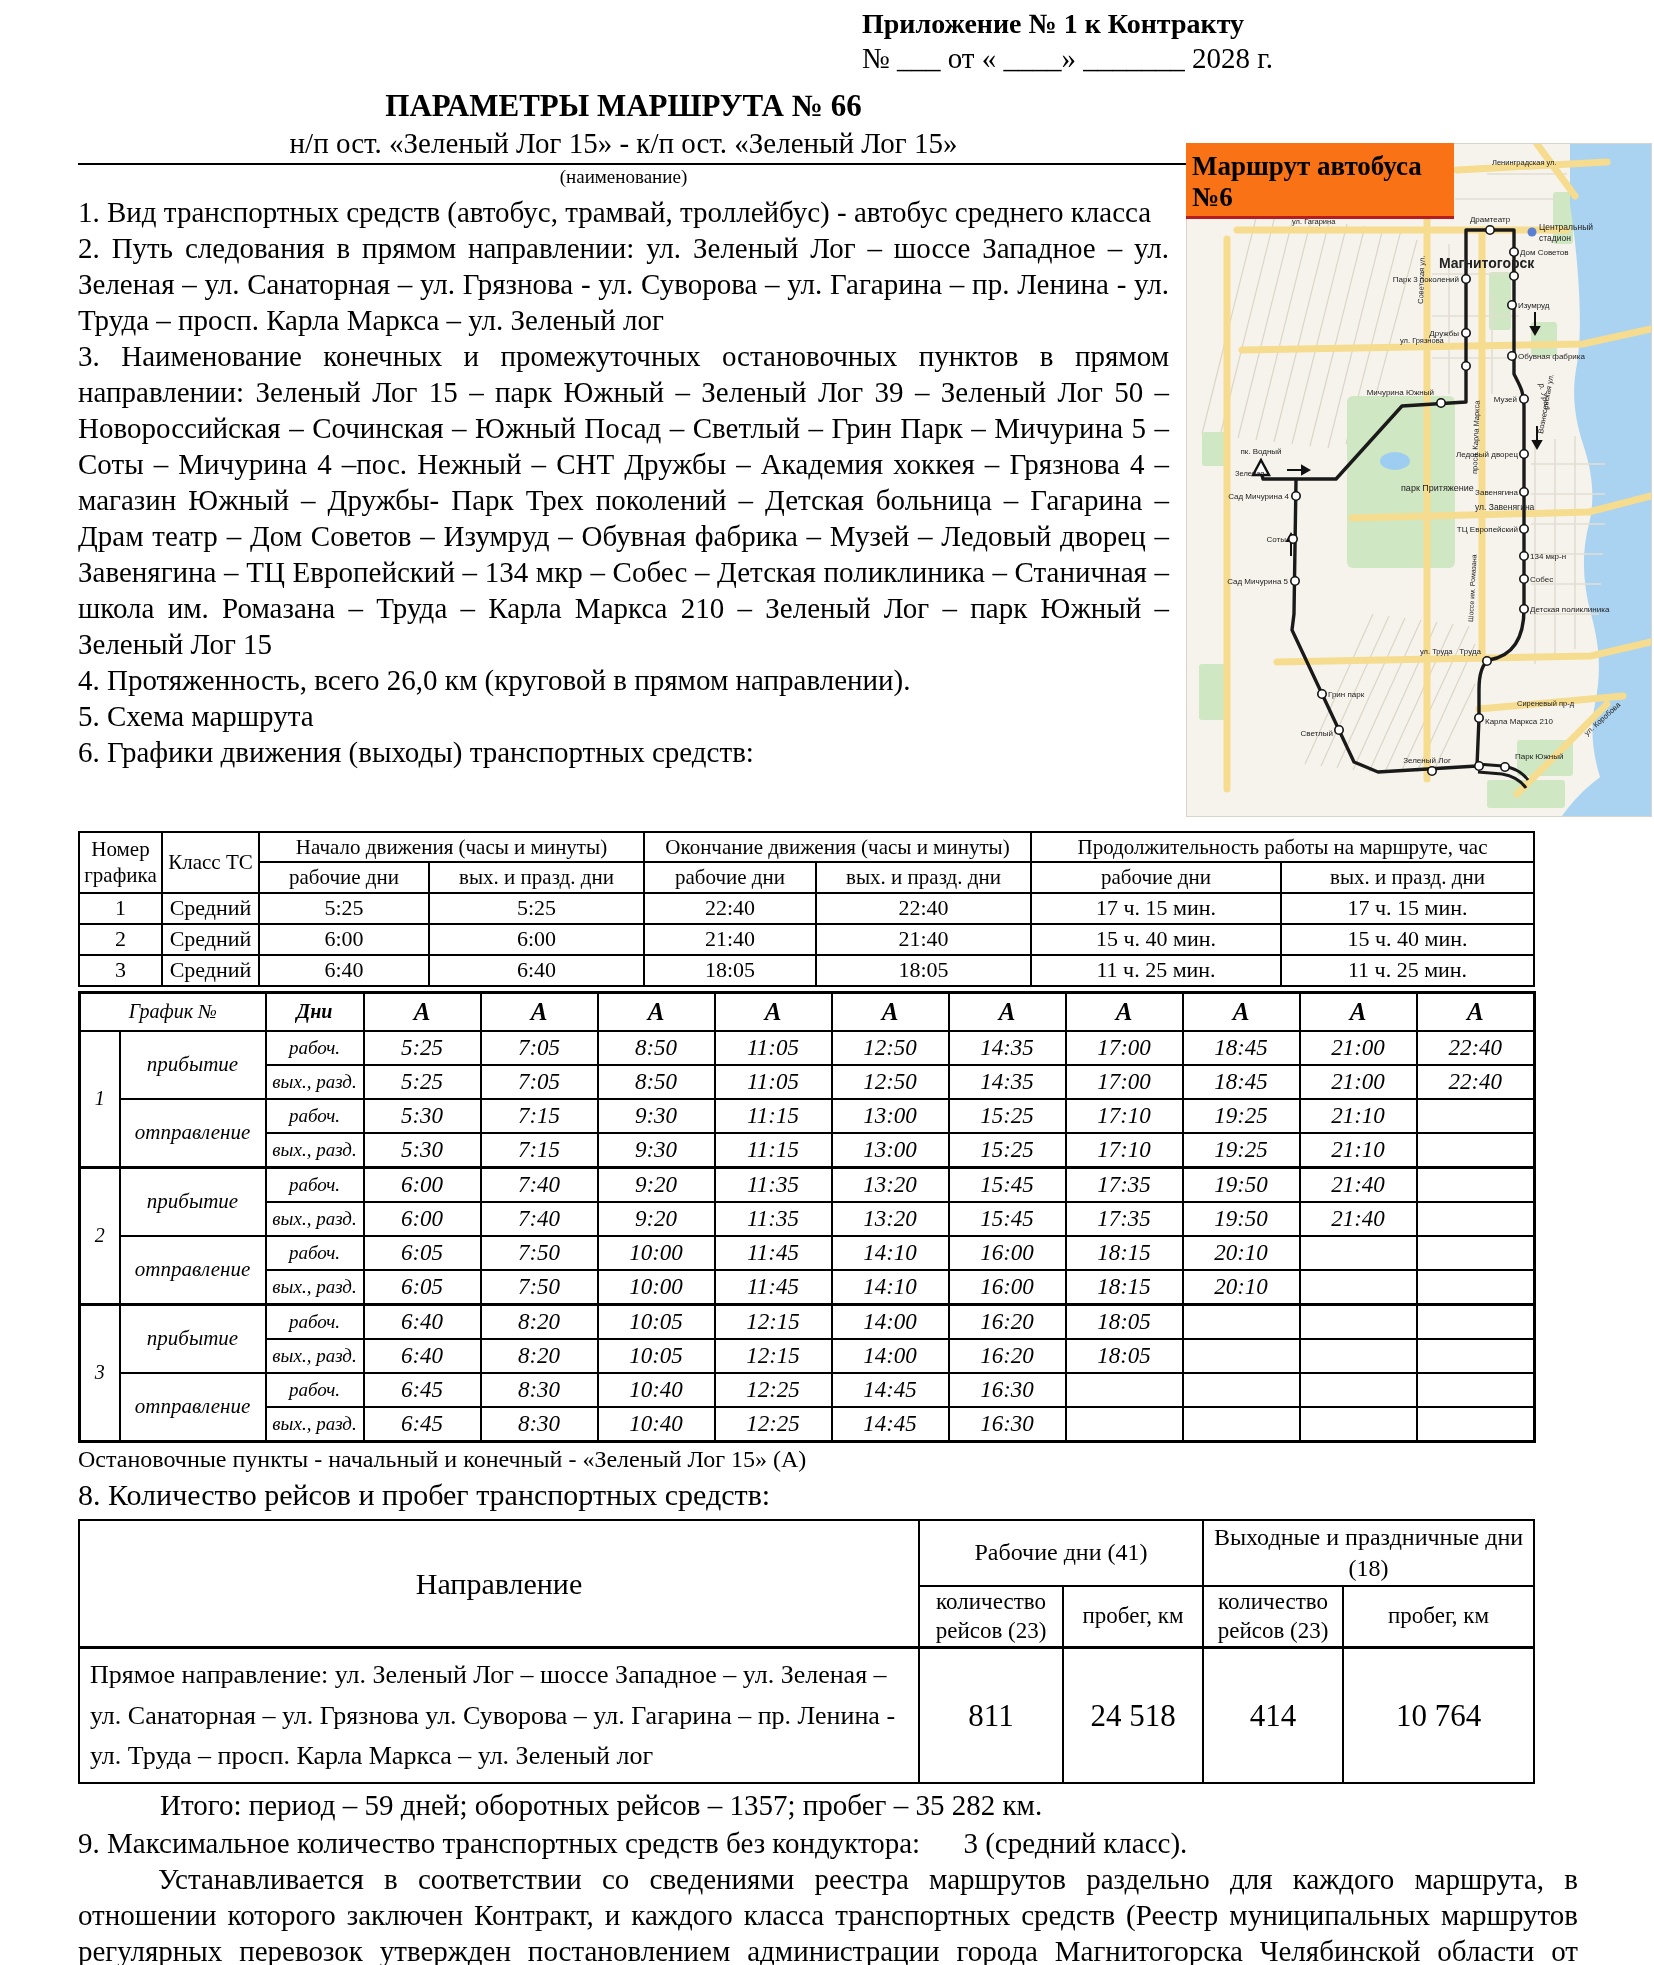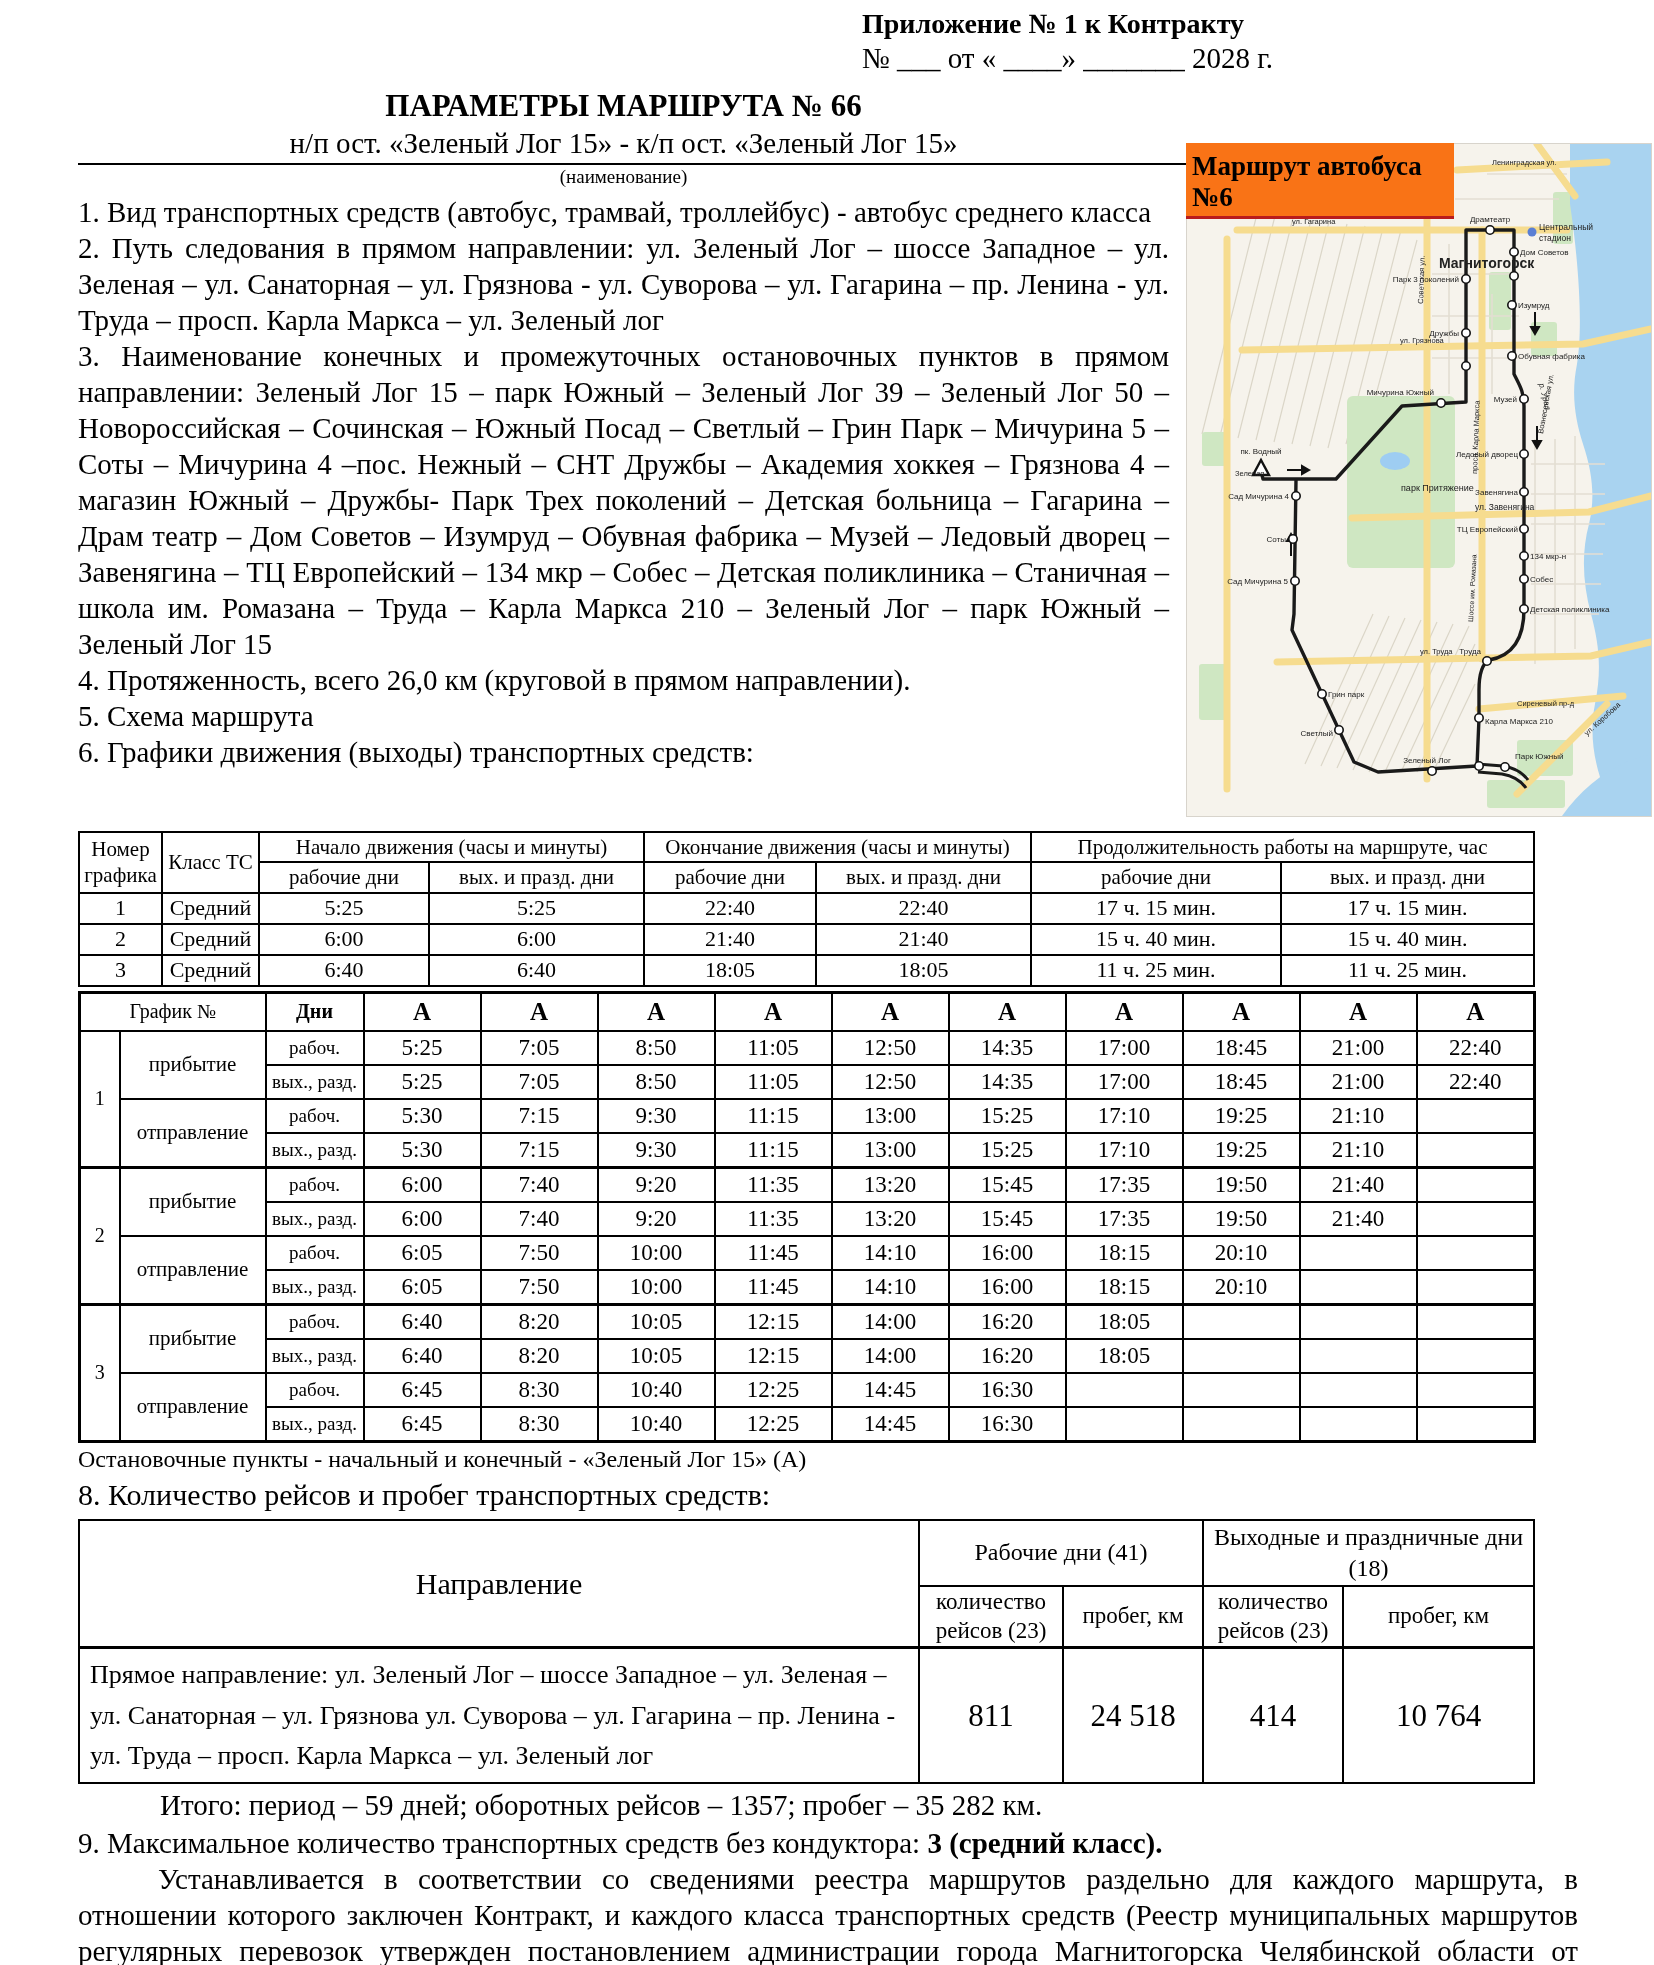--- a/index.html
+++ b/index.html
@@ -16,28 +16,28 @@
   .title-block{text-align:center;border-bottom:2px solid #000;padding-bottom:3px;}
   .doc-title{font-size:31px;font-weight:bold;}
   .doc-subtitle{font-size:29px;margin-top:3px;}
   .doc-caption{text-align:center;font-size:19px;margin:1px 0 6px 0;}
   p{margin:0;}
   .body-p{font-size:29px;line-height:36px;text-align:justify;}
   .sec-title{font-size:30px;line-height:36px;margin-top:4px;}
   .note{font-size:24px;margin:3px 0 4px 0;}
   .total{font-size:29px;margin:5px 0 3px 82px;}
   .indent{text-indent:80px;}
-  .b{font-weight:bold;}
+  .b{font-weight:normal;margin-left:36px;}
   table{border-collapse:collapse;table-layout:fixed;width:1455px;background:#fff;}
   th,td{border:2px solid #000;padding:1px 3px;text-align:center;vertical-align:middle;
         font-weight:normal;overflow:hidden;}
   .t6{margin-top:26px;}
   .t6 th{font-size:21px;line-height:1.25;}
   .t6 td{font-size:22px;height:27px;}
-  .t7{margin-top:4px;border:3px solid #000;}
+  .t7{margin-top:4px;border:3px solid #000;font-style:italic;}
   .t7 th{font-size:20px;height:34px;}
   .t7 th.a{font-size:25px;font-weight:bold;}
   .t7 th.bld{font-weight:bold;}
   .t7 td{font-size:23px;height:30px;}
   .t7 td.c-num{font-size:20px;}
   .t7 td.c-ev{font-size:21px;}
   .t7 td.c-day{font-size:19px;}
   .t7 tr.grp td{border-top:3px solid #000;}
   .t8{margin-top:6px;}
   .t8 th{font-size:24px;line-height:1.3;}

